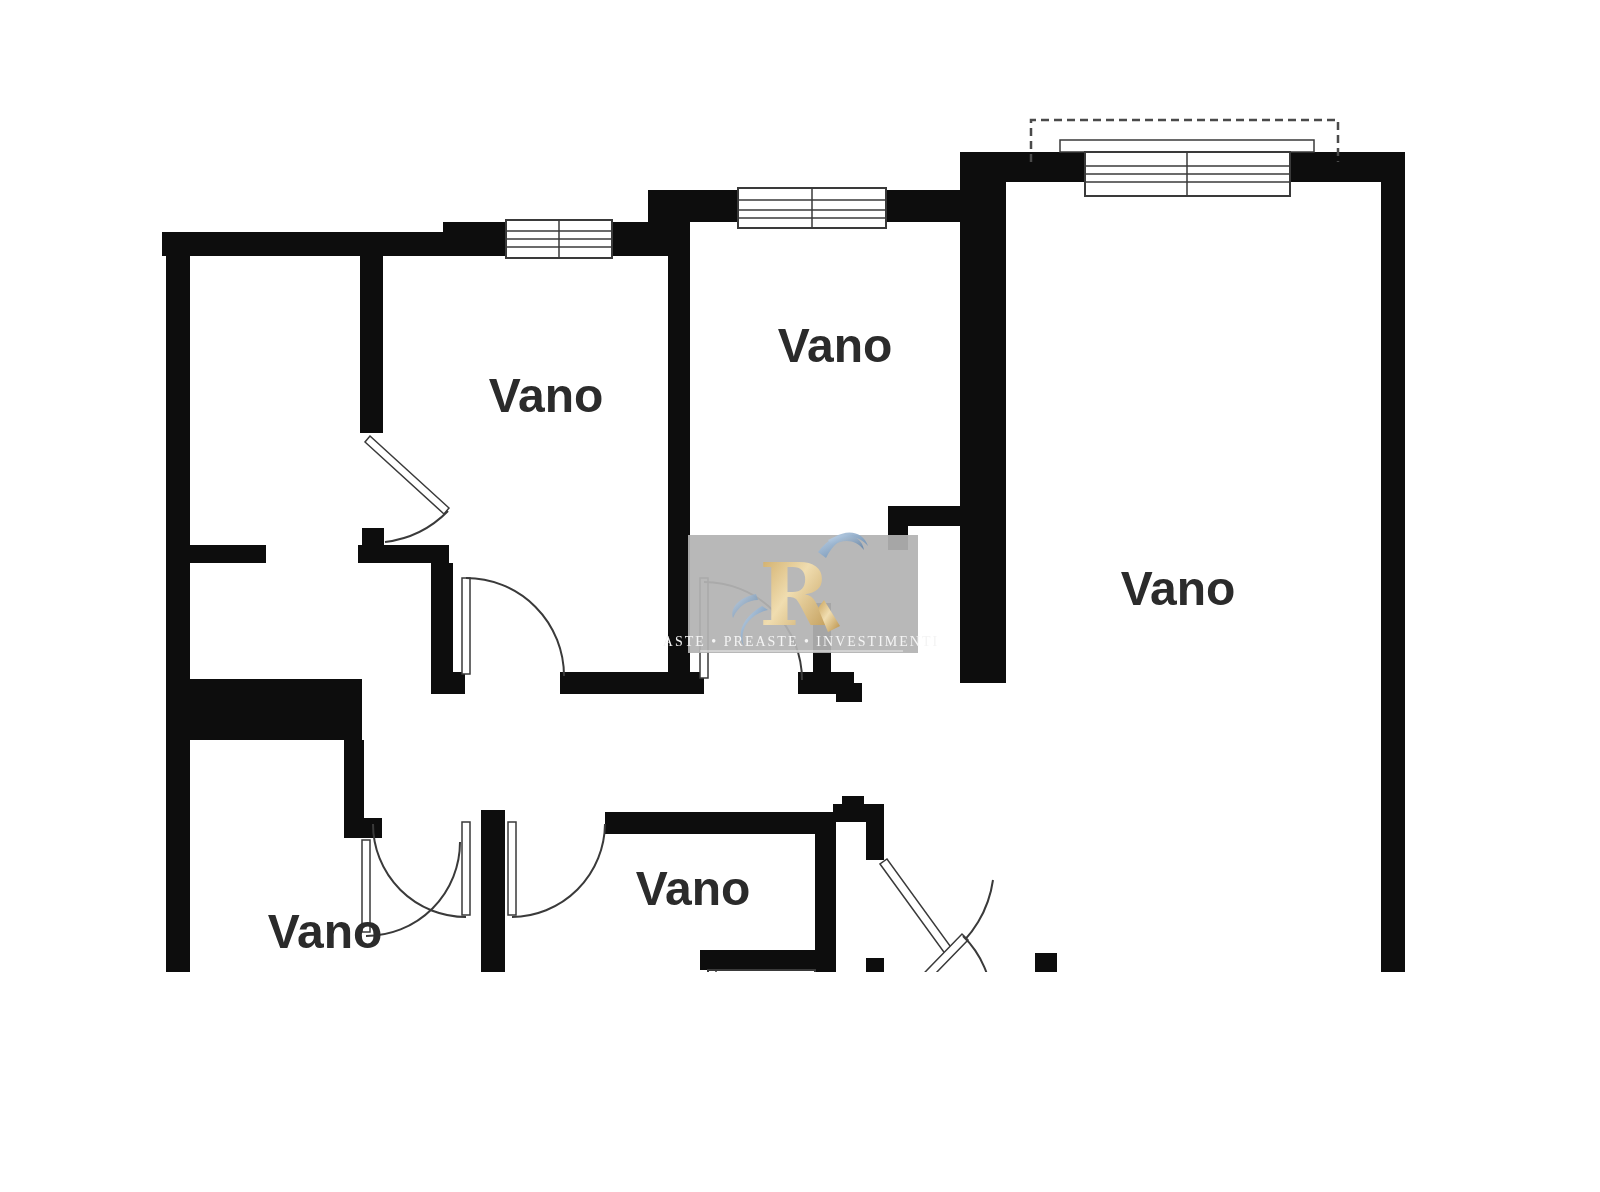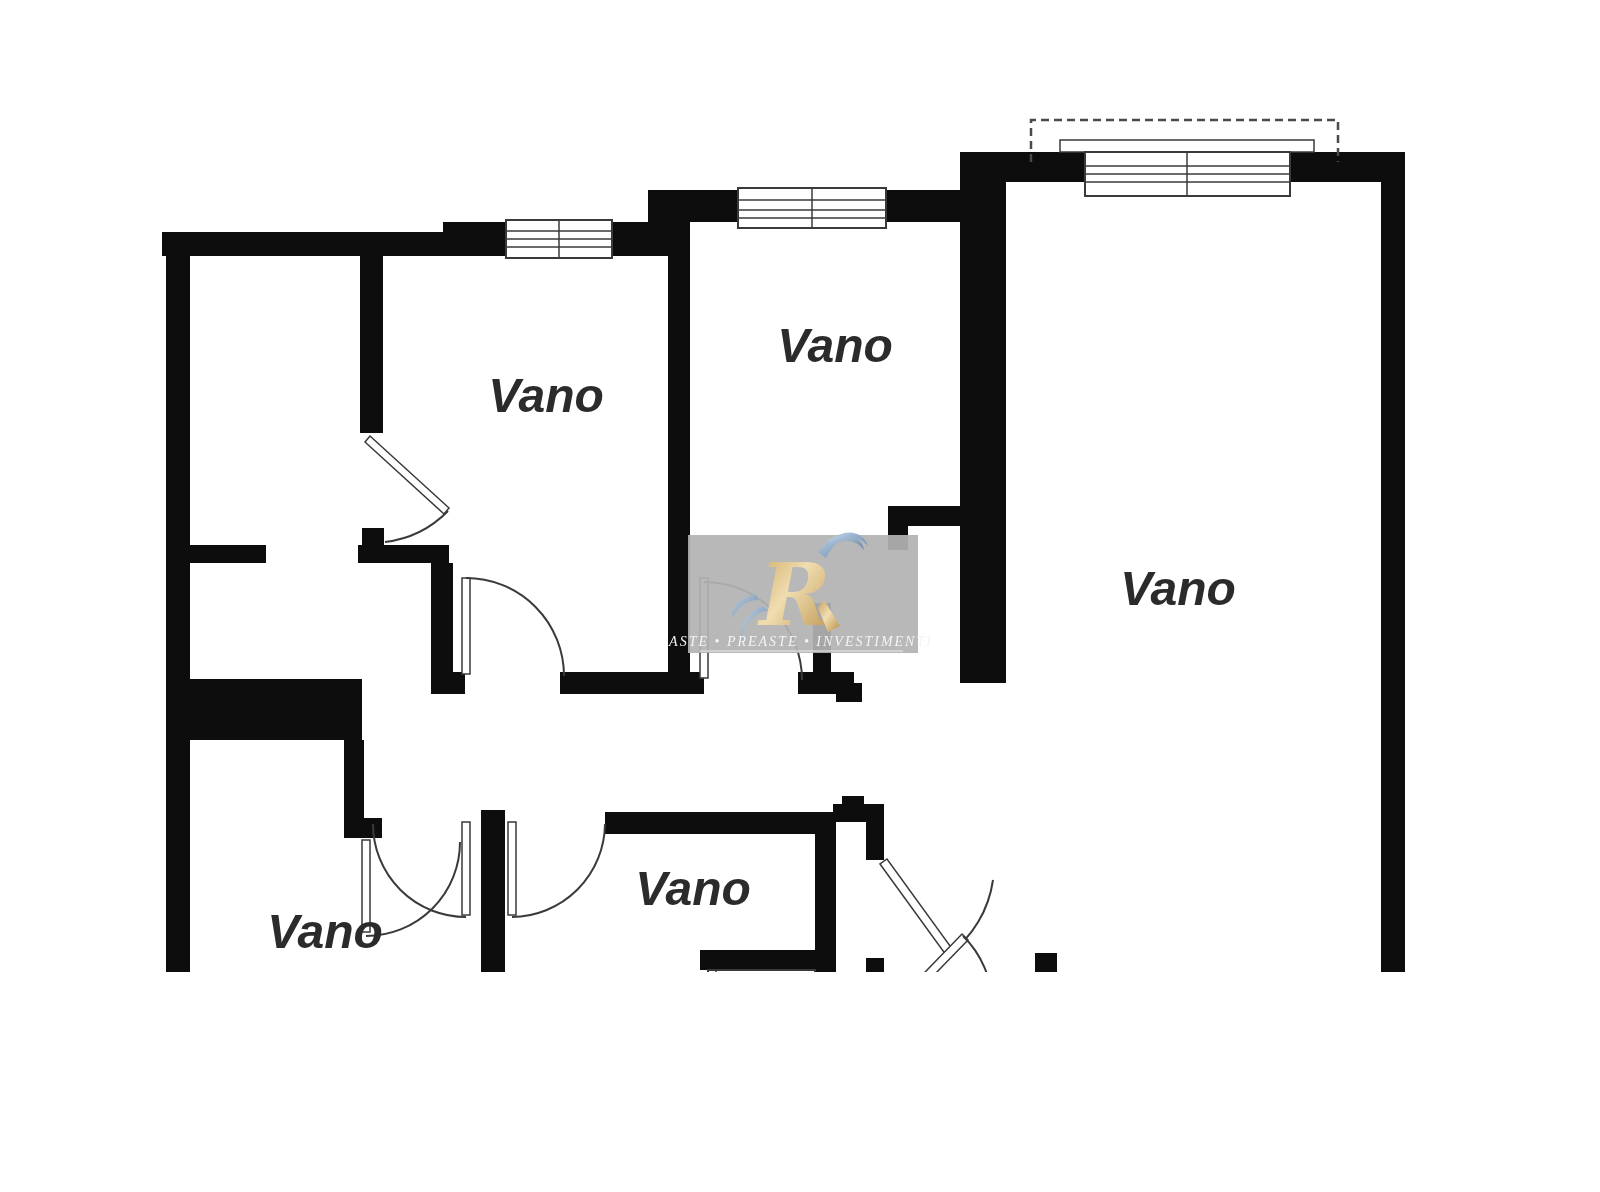--- a/index.html
+++ b/index.html
@@ -1,17 +1,17 @@
 <!DOCTYPE html>
 <html><head>
 <meta charset="utf-8">
 <style>
   html,body{margin:0;padding:0;background:#ffffff;}
   #stage{position:relative;width:1600px;height:972px;background:#ffffff;overflow:hidden;
-         font-family:"Liberation Sans",sans-serif;font-style:italic;}
+         font-family:"Liberation Sans",sans-serif;}
   svg{display:block;}
   .room-label{font-family:"Liberation Sans",sans-serif;font-weight:bold;font-size:48px;}
   .wm-text{font-family:"Liberation Serif",serif;font-size:14px;letter-spacing:2px;
            text-transform:uppercase;}
   .wm-logo{font-family:"DejaVu Serif",serif;font-weight:bold;font-size:86px;}
 </style>
 </head>
 <body>
 
 <div id="stage">

